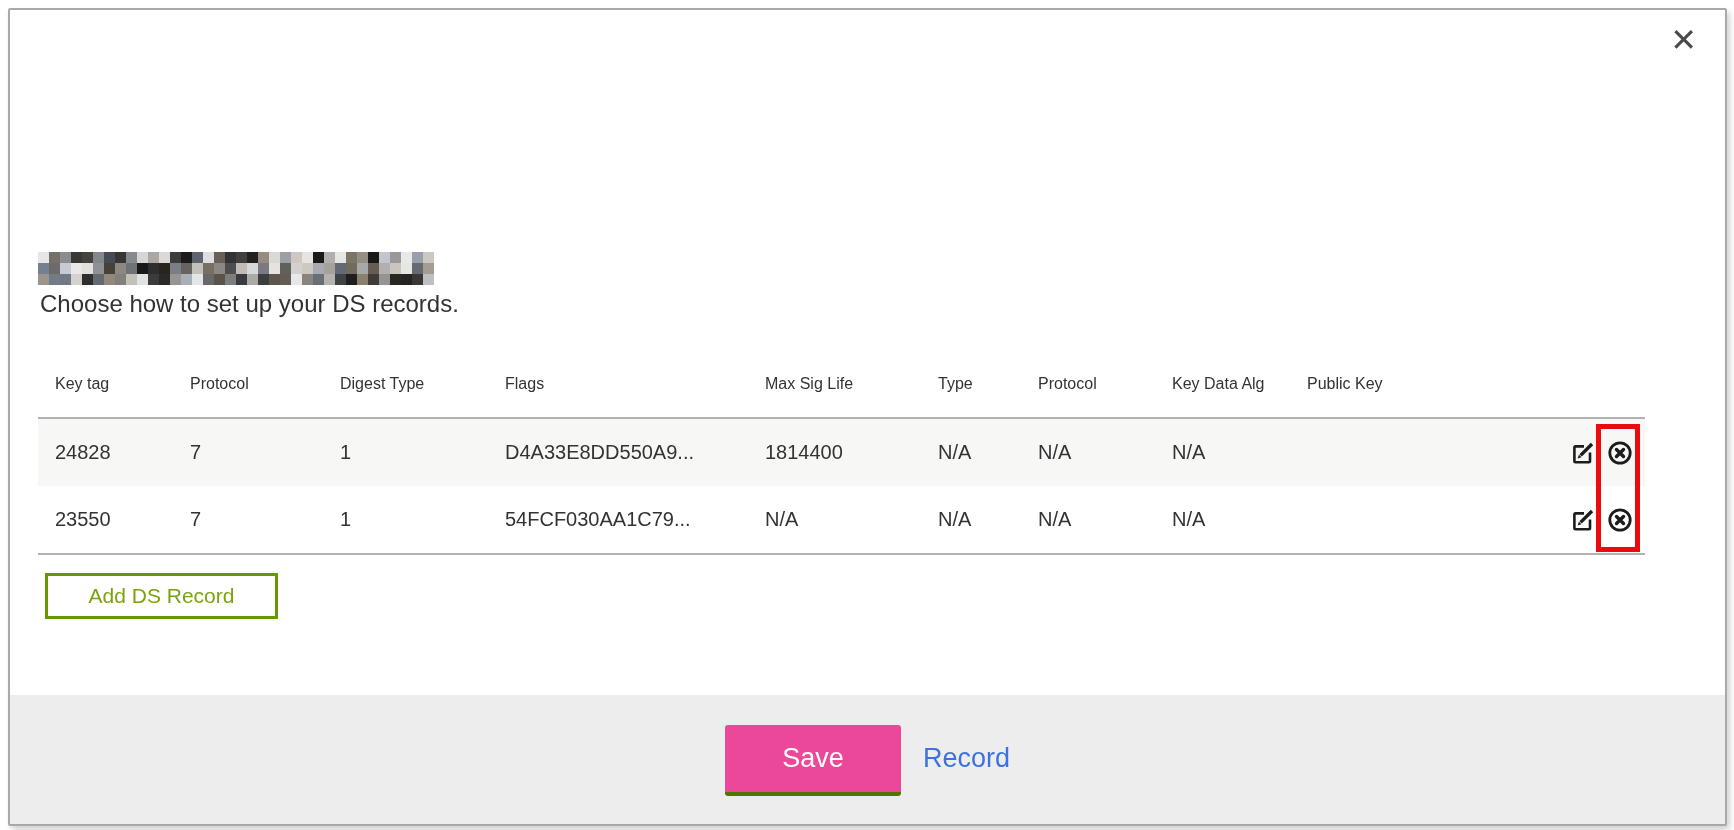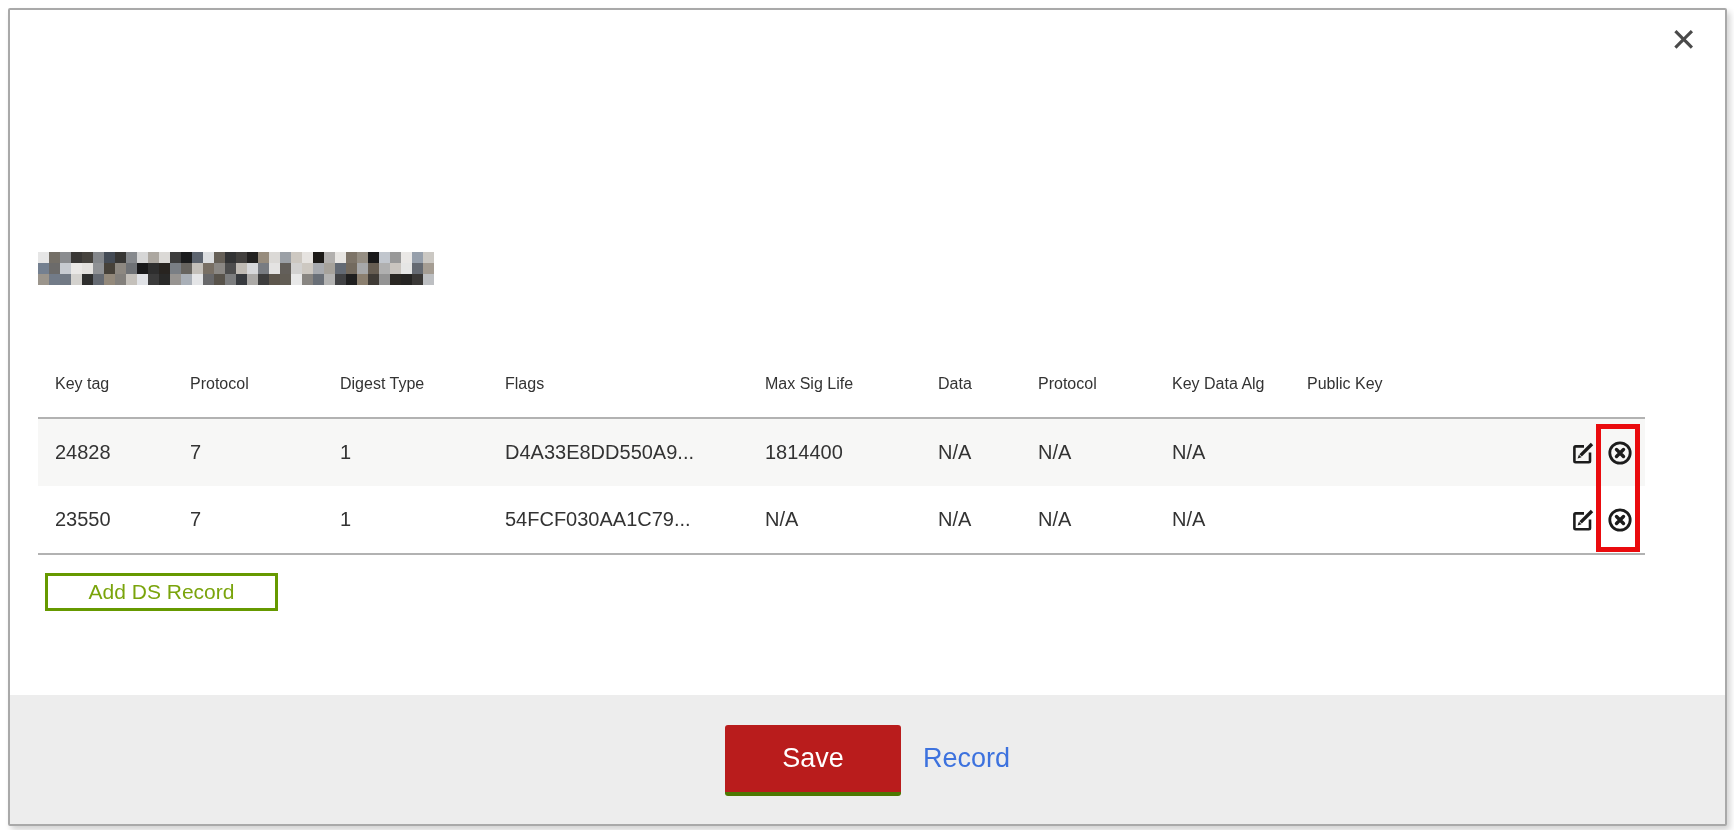--- a/index.html
+++ b/index.html
@@ -104,39 +104,39 @@
     position: absolute;
     left: 1586px; top: 414px;
     width: 44px; height: 128px;
     border: 5px solid #ea0b0e;
     pointer-events: none;
     z-index: 5;
   }
   .add-btn {
     position: absolute;
     left: 35px; top: 563px;
-    width: 233px; height: 38px;
+    width: 233px; height: 46px;
     background: #ffffff;
     border: 3px solid #669900;
     color: #7aa40c;
     font-size: 21px;
     font-family: "Liberation Sans", sans-serif;
     cursor: pointer;
   }
   .footer {
     position: absolute;
     left: 0; bottom: 0;
     width: 100%; height: 129px;
     background: #ededed;
   }
   .save-btn {
     position: absolute;
     left: 715px; top: 30px;
     width: 176px; height: 71px;
-    background: #b91c1c;
+    background: #ec4899;
     border: none;
     border-bottom: 4px solid #4e7702;
     border-radius: 3px;
     color: #ffffff;
     font-size: 27px;
     font-family: "Liberation Sans", sans-serif;
     cursor: pointer;
   }
   .cancel-link {
     position: absolute;
@@ -261,20 +261,21 @@
       <span style="background: rgb(31, 31, 31);"></span>
       <span style="background: rgb(139, 127, 111);"></span>
       <span style="background: rgb(63, 59, 54);"></span>
       <span style="background: rgb(148, 148, 148);"></span>
       <span style="background: rgb(42, 39, 34);"></span>
       <span style="background: rgb(37, 36, 34);"></span>
       <span style="background: rgb(58, 56, 54);"></span>
       <span style="background: rgb(189, 191, 194);"></span>
     </div>
 
+  <p class="instructions">Choose how to set up your DS records.</p>
 
   <table class="ds-table">
     <colgroup>
       <col style="width:135px">
         <col style="width:150px">
         <col style="width:165px">
       <col style="width:260px">
         <col style="width:173px">
         <col style="width:100px">
       <col style="width:134px">
@@ -282,21 +283,21 @@
         <col style="width:270px">
       <col style="width:85px">
     </colgroup>
     <thead>
       <tr id="thead-row">
           <th>Key tag</th>
           <th>Protocol</th>
           <th>Digest Type</th>
           <th>Flags</th>
           <th>Max Sig Life</th>
-          <th>Data</th>
+          <th>Type</th>
           <th>Protocol</th>
           <th>Key Data Alg</th>
           <th>Public Key</th>
           <th></th>
         </tr>
     </thead>
     <tbody id="tbody">
         <tr>
           <td>24828</td>
           <td>7</td>

